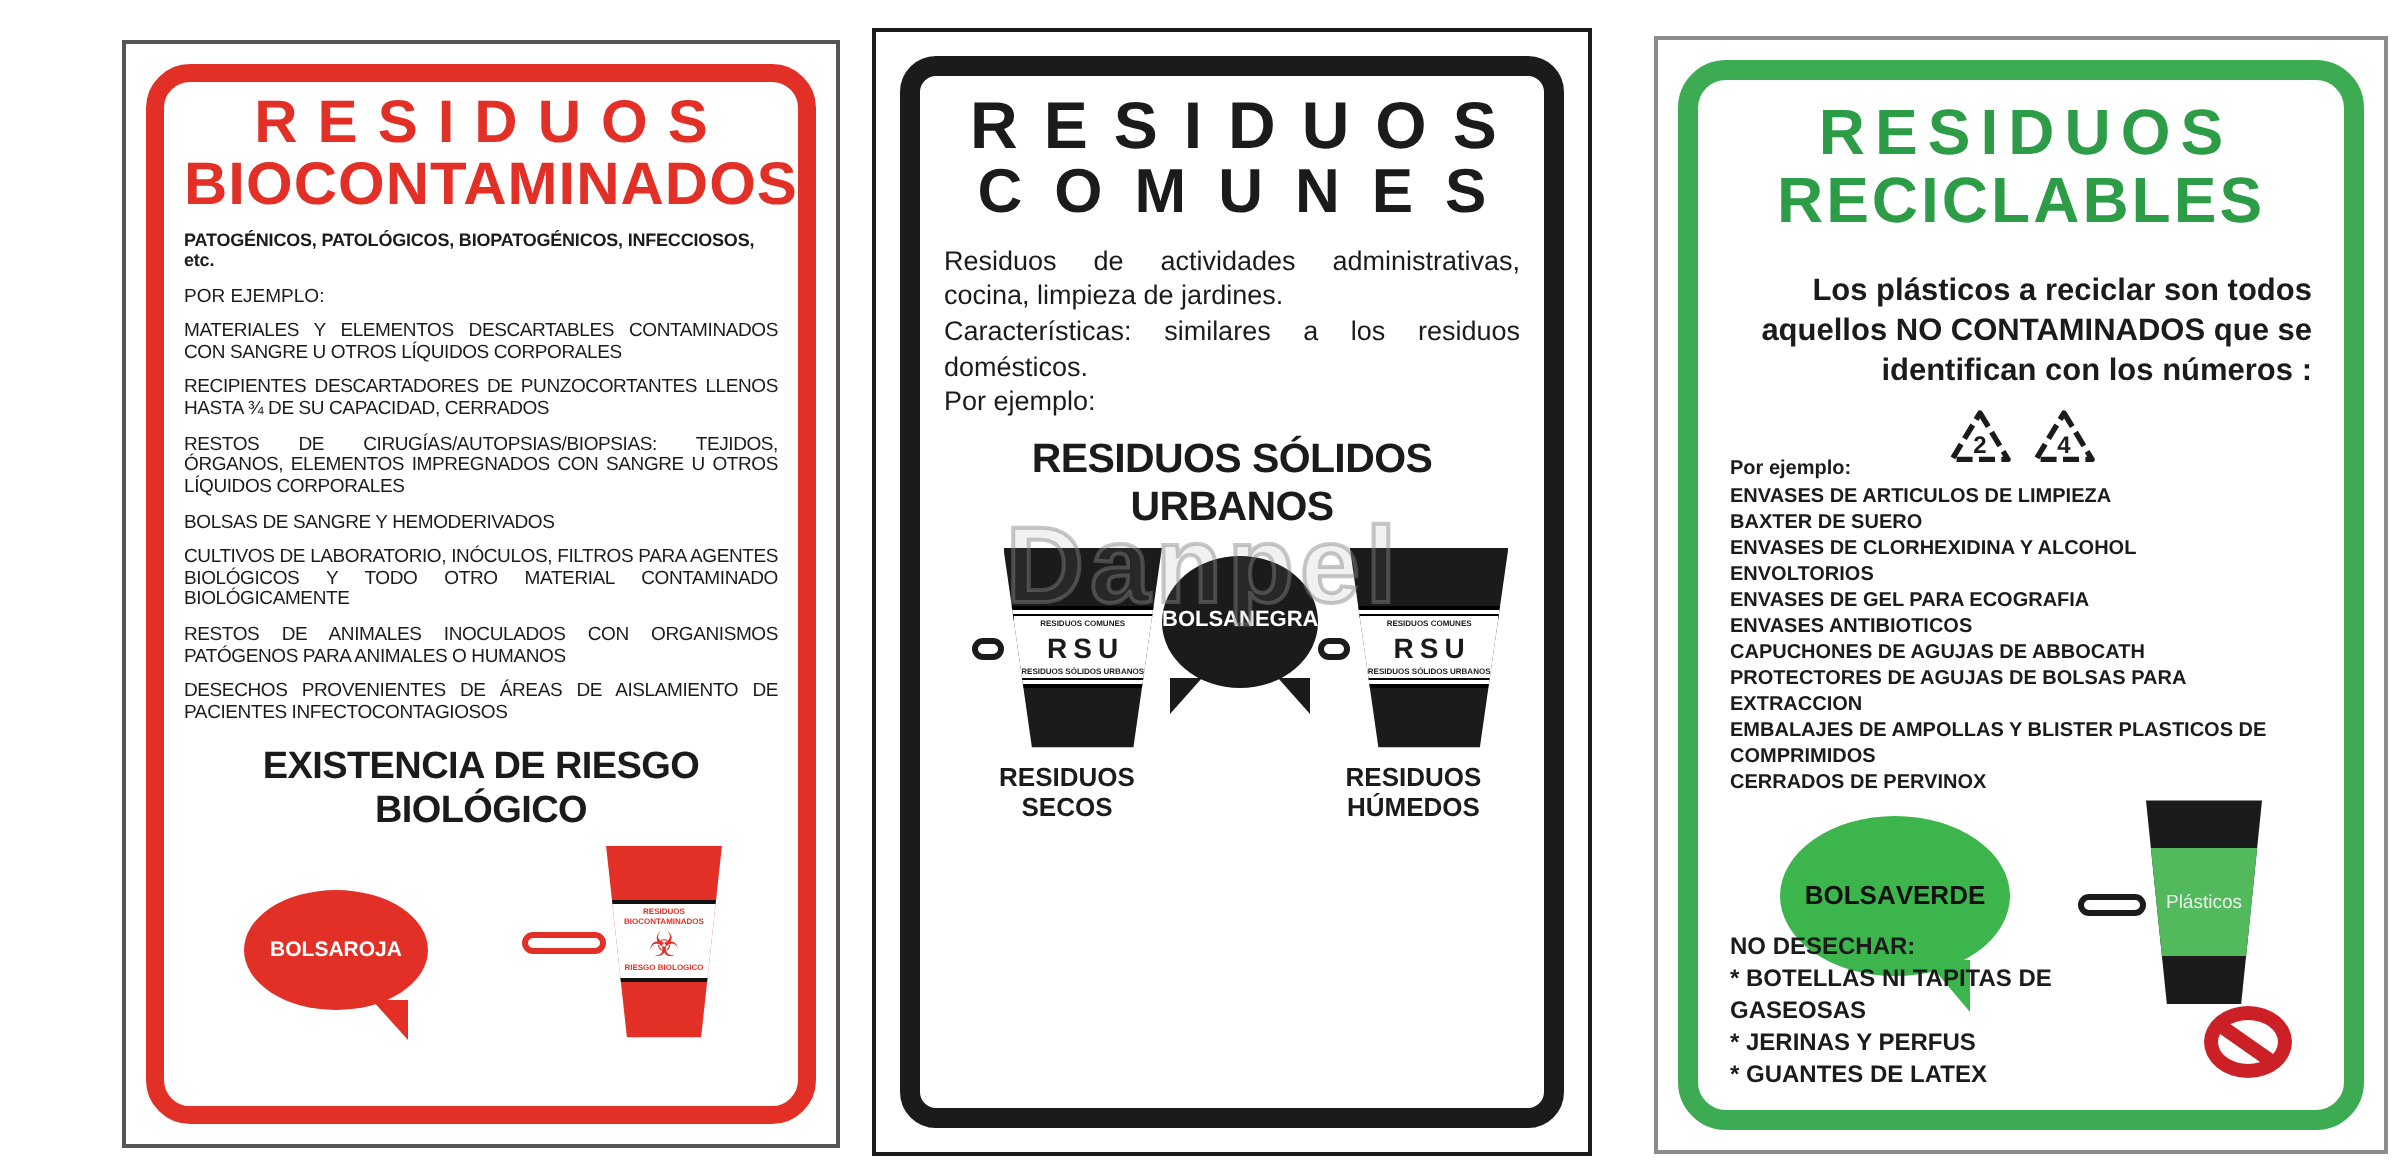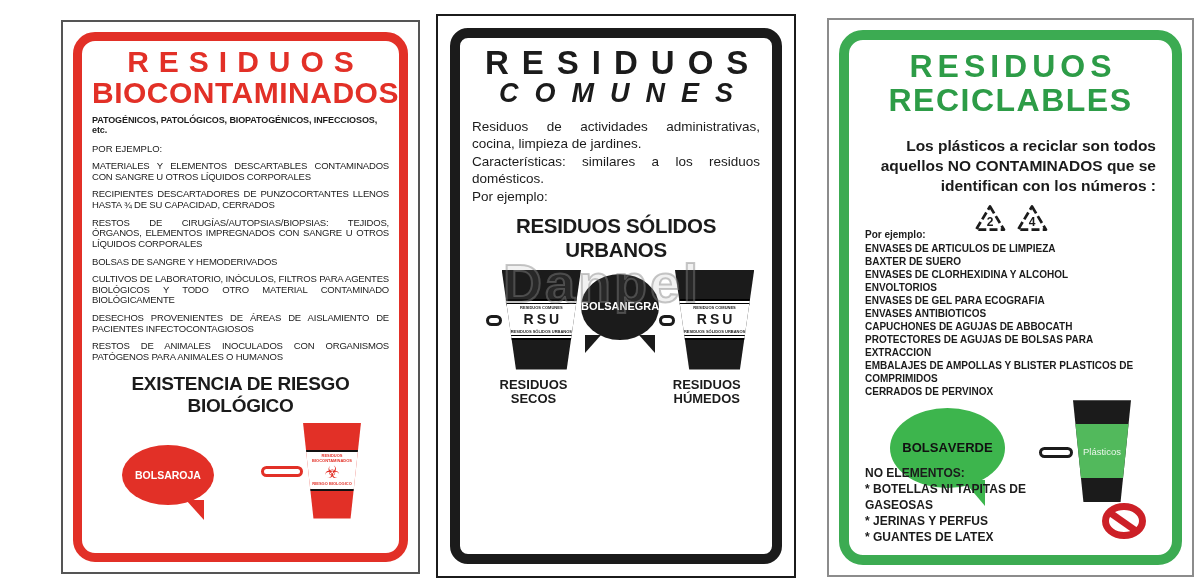--- a/index.html
+++ b/index.html
@@ -49,21 +49,21 @@
   .bio-label{background:#fff; border:2px solid #111; width:58px; padding:2px 1px; color:var(--red);
              text-align:center; line-height:1.2;}
   .bio-label .tiny{font-size:4px; font-weight:bold; white-space:nowrap; overflow:hidden;}
   .bio-label .hz{font-size:17px; line-height:1.05;}
 
   
   #poster-common{left:408px; top:14px; width:360px; height:564px; border:2px solid var(--dark);}
   #poster-common .frame{inset:12px; border:10px solid var(--dark); border-radius:18px; padding:4px 12px 0;}
   .common-title{font-weight:bold; text-align:center; line-height:1.03; margin-top:4px;}
   .common-title .t1{font-size:33px; letter-spacing:13px; padding-left:13px;}
-  .common-title .t2{font-size:27px; letter-spacing:16px; padding-left:16px;font-style:italic;}
+  .common-title .t2{font-size:31px; letter-spacing:16px; padding-left:16px;}
   .common-intro{font-size:13.5px; line-height:1.3; text-align:justify; margin-top:10px;}
   .common-items{text-align:center; font-weight:bold; font-size:14px; line-height:1.25; margin-top:4px;}
   .rsu-heading{font-size:20.5px; font-weight:bold; text-align:center; margin-top:8px; letter-spacing:-0.3px;}
   .common-bins{display:flex; justify-content:space-between; align-items:flex-start; padding:0 14px; margin-top:10px;}
   .bin-black{width:95px;}
   .bin-black .body{background:var(--dark); height:100px;}
   .rsu-label{background:#fff; border:2px solid #000; padding:2px;}
   .rsu-inner{border:1px solid #000; padding:1px 4px; text-align:center; line-height:1.3;}
   .rsu-inner .tiny{font-size:4px; font-weight:bold; white-space:nowrap; overflow:hidden;}
   .rsu-main{font-size:14px; font-weight:bold; letter-spacing:3px; padding-left:3px;}
@@ -105,22 +105,22 @@
       <div class="t1">RESIDUOS</div>
       <div class="t2">BIOCONTAMINADOS</div>
     </h1>
     <div class="bio-subtitle">PATOGÉNICOS, PATOLÓGICOS, BIOPATOGÉNICOS, INFECCIOSOS, etc.</div>
     <div class="bio-example">POR EJEMPLO:</div>
     <p class="bio-par">MATERIALES Y ELEMENTOS DESCARTABLES CONTAMINADOS CON SANGRE U OTROS LÍQUIDOS CORPORALES</p>
     <p class="bio-par">RECIPIENTES DESCARTADORES DE PUNZOCORTANTES LLENOS HASTA ¾ DE SU CAPACIDAD, CERRADOS</p>
     <p class="bio-par">RESTOS DE CIRUGÍAS/AUTOPSIAS/BIOPSIAS: TEJIDOS, ÓRGANOS, ELEMENTOS IMPREGNADOS CON SANGRE U OTROS LÍQUIDOS CORPORALES</p>
     <p class="bio-par">BOLSAS DE SANGRE Y HEMODERIVADOS</p>
     <p class="bio-par">CULTIVOS DE LABORATORIO, INÓCULOS, FILTROS PARA AGENTES BIOLÓGICOS Y TODO OTRO MATERIAL CONTAMINADO BIOLÓGICAMENTE</p>
+    <p class="bio-par">RESTOS DE ANIMALES INOCULADOS CON ORGANISMOS PATÓGENOS PARA ANIMALES O HUMANOS</p>
     <p class="bio-par">DESECHOS PROVENIENTES DE ÁREAS DE AISLAMIENTO DE PACIENTES INFECTOCONTAGIOSOS</p>
-    <p class="bio-par">RESTOS DE ANIMALES INOCULADOS CON ORGANISMOS PATÓGENOS PARA ANIMALES O HUMANOS</p>
     <div class="risk-heading">EXISTENCIA DE RIESGO BIOLÓGICO</div>
     <div class="bio-bottom">
       <div class="bubble bubble-red">
         <span>BOLSA</span>
         <span>ROJA</span>
         <i class="tail"></i>
       </div>
       <div class="bin bin-red">
         <div class="rim"></div>
         <div class="body">
@@ -234,20 +234,20 @@
         <i class="tail"></i>
       </div>
       <div class="bin bin-rec">
         <div class="rim"></div>
         <div class="body">
           <div class="plasticos-label">Plásticos</div>
         </div>
       </div>
     </div>
     <div class="no-discard">
-      <div>NO ELEMENTOS:</div>
+      <div>NO DESECHAR:</div>
       <div>* BOTELLAS NI TAPITAS DE GASEOSAS</div>
       <div>* JERINAS Y PERFUS</div>
       <div>* GUANTES DE LATEX</div>
     </div>
     <div class="prohibition"></div>
   </div>
 </section>
 
 </body></html>

